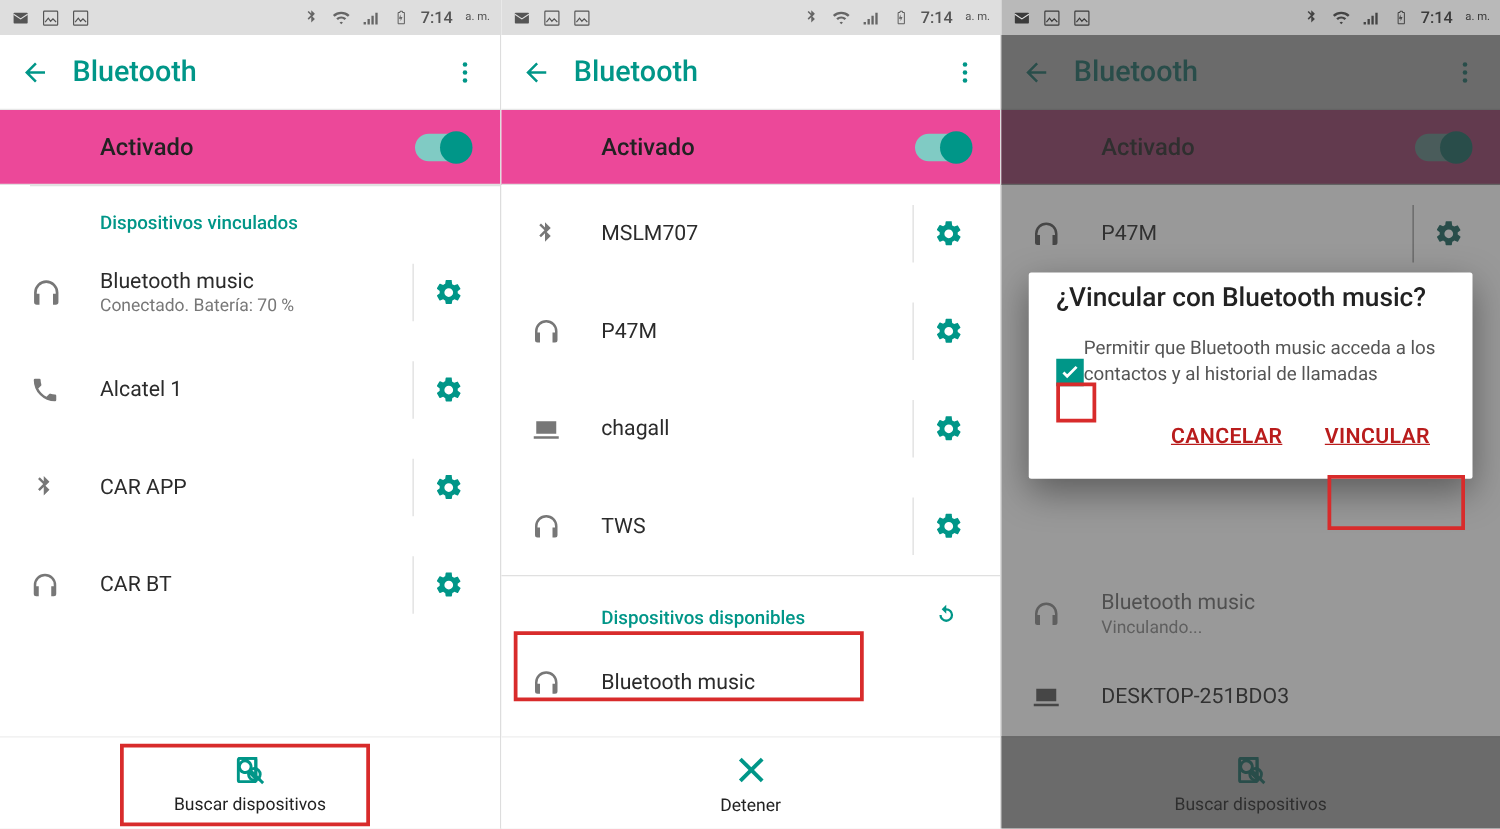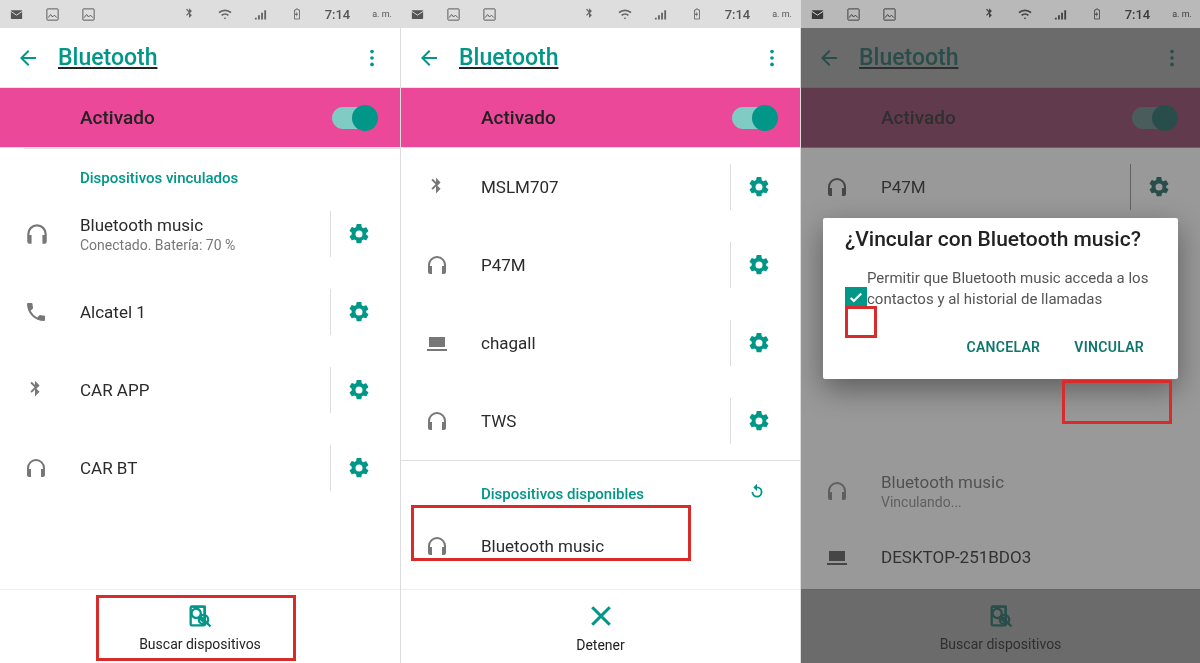--- a/index.html
+++ b/index.html
@@ -26,34 +26,33 @@
   .statusbar {
     height: 28px;
     background: #dedede;
     display: flex;
     align-items: center;
     justify-content: space-between;
     padding: 0 8px;
     font-size: 13px;
     color: #555;
   }
-  .statusbar .left, .statusbar .right { display: flex; align-items: center; gap: 20px; }
+  .statusbar .left, .statusbar .right { display: flex; align-items: center; gap: 8px; }
   .sb-icon { width: 16px; height: 16px; display:inline-flex; align-items:center; justify-content:center; }
   .time-txt { font-weight: 500; }
   .time-sfx { font-size: 9px; margin-left:2px; }
 
   
   .appbar {
     height: 60px;
     background: #fff;
     display: flex;
     align-items: center;
     padding: 0 10px;
     border-bottom: 1px solid #e7e7e7;
-    text-decoration: underline;
   }
   .appbar .back { color: #009688; width:36px; display:flex; justify-content:center; }
   .appbar .title { color:#009688; font-size:23px; font-weight:500; flex:1; padding-left:12px; }
   .appbar .menu { color:#009688; width:36px; display:flex; justify-content:center; }
 
   
   .toggle-row {
     background:#ec4899;
     display:flex;
     align-items:center;
@@ -130,21 +129,21 @@
     box-shadow:0 10px 30px rgba(0,0,0,.4);
   }
   .dialog .dtitle { font-size:21px; font-weight:500; color:#222; margin-bottom:16px; line-height:1.25; }
   .dialog .check-row { display:flex; align-items:flex-end; font-size:15px; color:#555; line-height:1.35; }
   .checkbox {
     width:22px; height:22px; background:#009688;
     display:flex; align-items:center; justify-content:center; color:#fff;
     flex-shrink:0; margin-top:2px;
   }
   .dialog .actions { display:flex; justify-content:flex-end; gap:10px; margin-top:20px; padding-bottom:4px;}
-  .dialog .actions .btn { color:#0f766e; font-weight:600; font-size:14px; padding:10px 12px; letter-spacing:.3px; }
+  .dialog .actions .btn { color:#b91c1c; font-weight:600; font-size:17px; padding:10px 12px; letter-spacing:.3px;text-decoration:underline; }
 
   
   .phone.dimmed-base .appbar,
   .phone.dimmed-base .toggle-row,
   .phone.dimmed-base .content,
   .phone.dimmed-base .bottombar { filter: brightness(.6) grayscale(.1); }
 </style>
 </head>
 <body>
 

